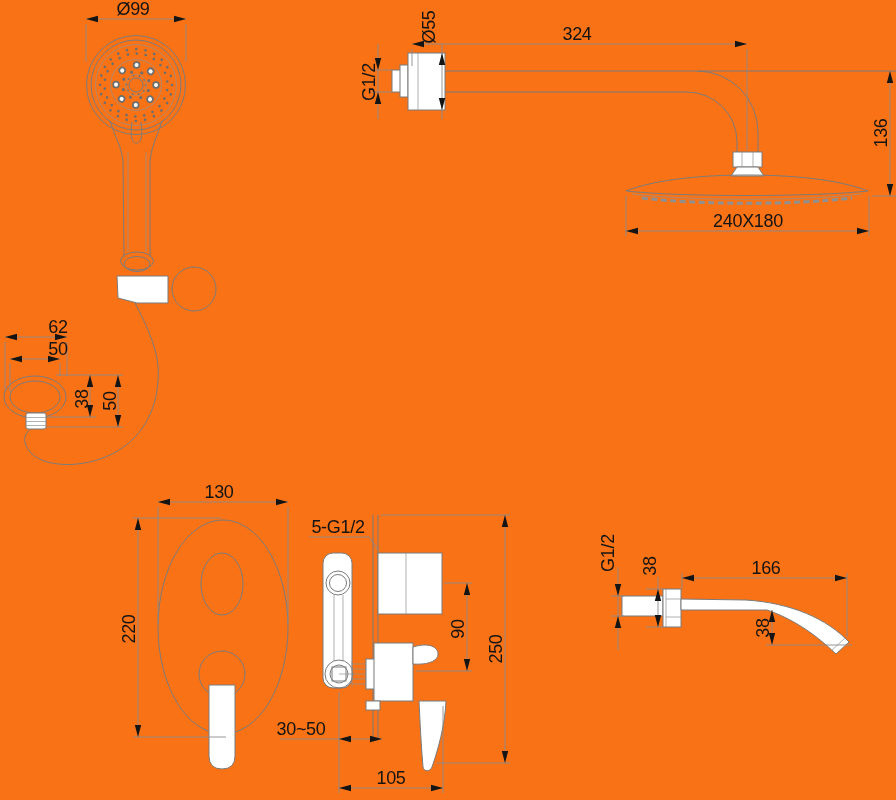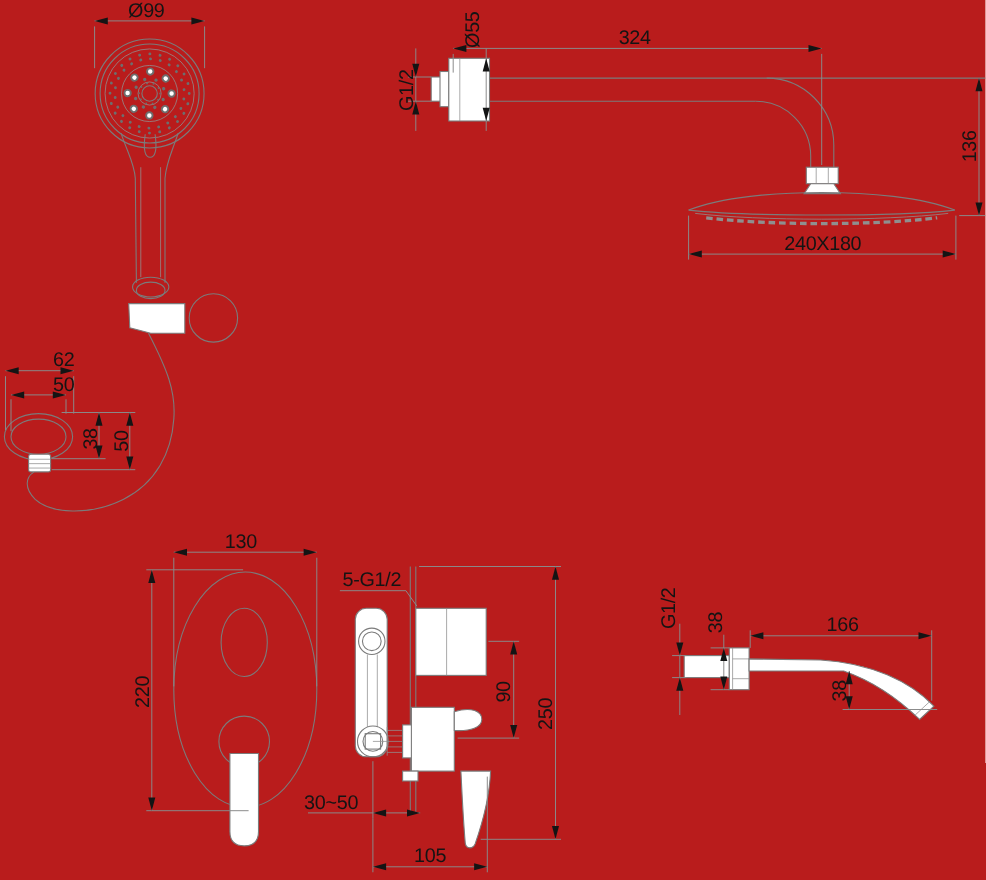--- a/index.html
+++ b/index.html
@@ -1,16 +1,16 @@
 <!DOCTYPE html>
 <html><head>
 <meta charset="utf-8">
 <style>
   html,body{margin:0;padding:0;background:#ffffff;}
-  .page{width:896px;height:800px;background:#b91c1c;position:relative;overflow:hidden;}
+  .page{width:896px;height:800px;background:#f97316;position:relative;overflow:hidden;}
   svg{display:block;}
   svg text{font-family:"Liberation Sans","DejaVu Sans",sans-serif;font-size:18px;fill:#141414;letter-spacing:-0.3px;}
   .obj{stroke:#7b7b7b;stroke-width:1;fill:none;}
   .objf{stroke:#7b7b7b;stroke-width:1;fill:#ffffff;}
   .dim{stroke:#8a8a8a;stroke-width:0.9;fill:none;}
   .arrow{fill:#141414;stroke:none;}
   .dots1{stroke:#6e6e6e;fill:none;stroke-linecap:round;}
   .thin{stroke:#909090;stroke-width:0.7;fill:none;}
 </style>
 </head>

